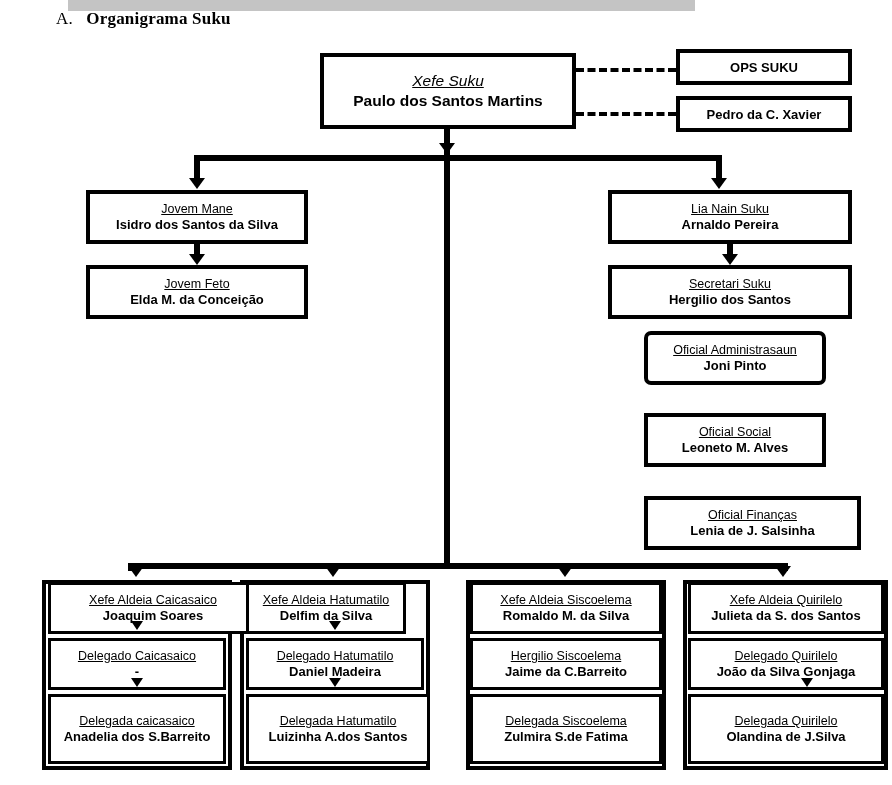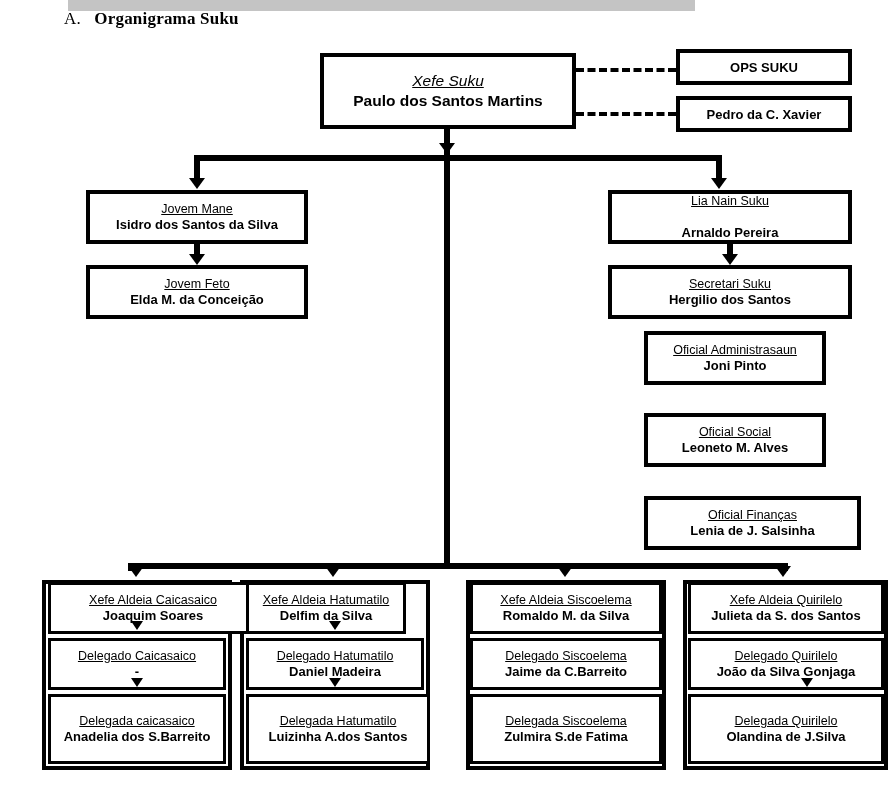--- a/index.html
+++ b/index.html
@@ -33,21 +33,20 @@
   .section-heading {
     position: absolute;
     left: 56px;
     top: 9px;
     font-family: "Liberation Serif", serif;
     font-size: 17px;
     font-weight: bold;
     color: #000;
     white-space: nowrap;
     letter-spacing: 0.2px;
-    margin-left: 8px;
   }
   .section-heading .letter {
     font-weight: normal;
   }
 
   
   .box {
     position: absolute;
     box-sizing: border-box;
     border: 4px solid #000;
@@ -171,34 +170,34 @@
   </div>
 
   <div class="ln" style="left:194px; top:244px; width:6px; height:12px;"></div>
   <div class="arrow-down" style="left:189px; top:254px;"></div>
 
   <div class="box" style="left:86px; top:265px; width:222px; height:54px;">
     <div class="role">Jovem Feto</div>
     <div class="person">Elda M. da Conceição</div>
   </div>
 
-  <div class="box" style="left:608px; top:190px; width:244px; height:54px;justify-content:space-between;">
+  <div class="box" style="left:608px; top:190px; width:244px; height:54px;">
     <div class="role">Lia Nain Suku</div>
     <div class="person">Arnaldo Pereira</div>
   </div>
 
   <div class="ln" style="left:727px; top:244px; width:6px; height:12px;"></div>
   <div class="arrow-down" style="left:722px; top:254px;"></div>
 
   <div class="box" style="left:608px; top:265px; width:244px; height:54px;">
     <div class="role">Secretari Suku</div>
     <div class="person">Hergilio dos Santos</div>
   </div>
 
-  <div class="box" style="left:644px; top:331px; width:182px; height:54px;">
+  <div class="box" style="left:644px; top:331px; width:182px; height:54px;border-radius:7px;">
     <div class="role">Oficial Administrasaun</div>
     <div class="person">Joni Pinto</div>
   </div>
 
   <div class="box" style="left:644px; top:413px; width:182px; height:54px;">
     <div class="role">Oficial Social</div>
     <div class="person">Leoneto M. Alves</div>
   </div>
 
   <div class="box" style="left:644px; top:496px; width:217px; height:54px;text-align:right;">
@@ -254,21 +253,21 @@
   </div>
 
   <div class="col-frame" style="left:466px; top:580px; width:200px; height:190px;"></div>
 
   <div class="box thin" style="left:470px; top:582px; width:192px; height:52px;">
     <div class="role">Xefe Aldeia Siscoelema</div>
     <div class="person">Romaldo M. da Silva</div>
   </div>
 
   <div class="box thin" style="left:470px; top:638px; width:192px; height:52px;">
-    <div class="role">Delegado Siscoelema</div>
+    <div class="role">Hergilio Siscoelema</div>
     <div class="person">Jaime da C.Barreito</div>
   </div>
 
   <div class="box thin" style="left:470px; top:694px; width:192px; height:70px;">
     <div class="role">Delegada Siscoelema</div>
     <div class="person">Zulmira S.de Fatima</div>
   </div>
 
   <div class="col-frame" style="left:683px; top:580px; width:205px; height:190px;"></div>
 

